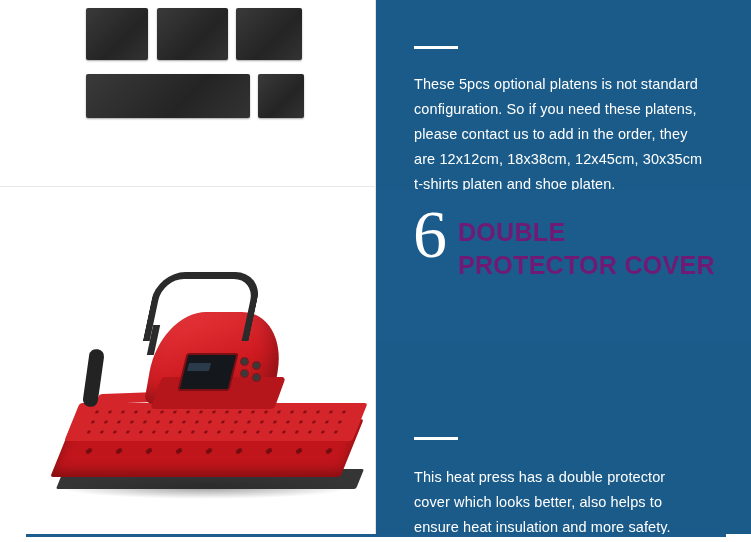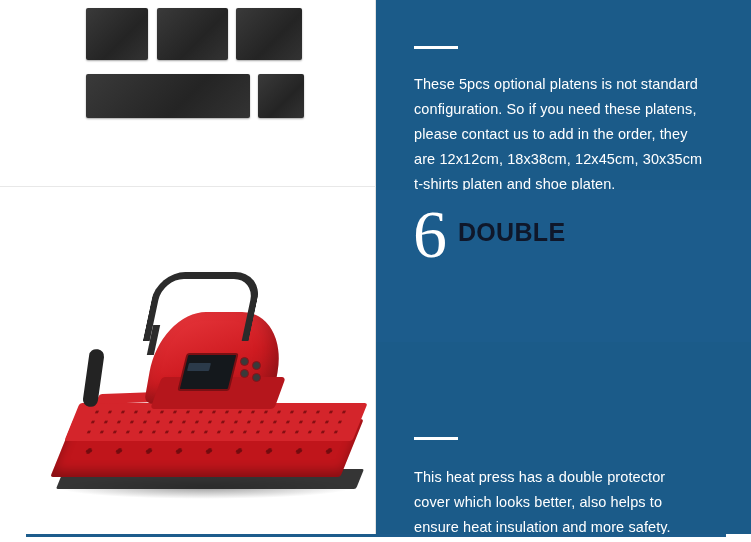--- a/index.html
+++ b/index.html
@@ -288,21 +288,21 @@
     font-size: 68px;
     line-height: 68px;
     color: #ffffff;
     font-weight: 400;
     font-family: "Liberation Serif", serif;
   }
   .headline {
     position: absolute;
     left: 82px;
     top: 216px;
-    color: #0f172a;
+    color: #701a75;
     font-size: 25px;
     font-weight: bold;
     line-height: 33px;
     letter-spacing: 0.3px;
   }
 </style>
 </head>
 <body>
 
 <div class="page">
@@ -347,20 +347,21 @@
       <div class="white-rule" style="left:38px; top:46px;"></div>
       <p class="para" style="left:38px; top:57px;">These 5pcs optional platens is not standard configuration. So if you need these platens, please contact us to add in the order, they are 12x12cm, 18x38cm, 12x45cm, 30x35cm t-shirts platen and shoe platen.</p>
     </div>
 
     <div class="block-b">
     </div>
 
     <div class="num-big">6</div>
     <div class="headline">
       <div>DOUBLE</div>
+      <div>PROTECTOR COVER</div>
     </div>
 
     <div class="block-c">
       <div class="white-rule" style="left:38px; top:95px;"></div>
       <p class="para" style="left:38px; top:108px;">This heat press has a double protector cover which looks better, also helps to ensure heat insulation and more safety.</p>
     </div>
   </div>
 
   <div class="bottom-rule"></div>
 </div>

